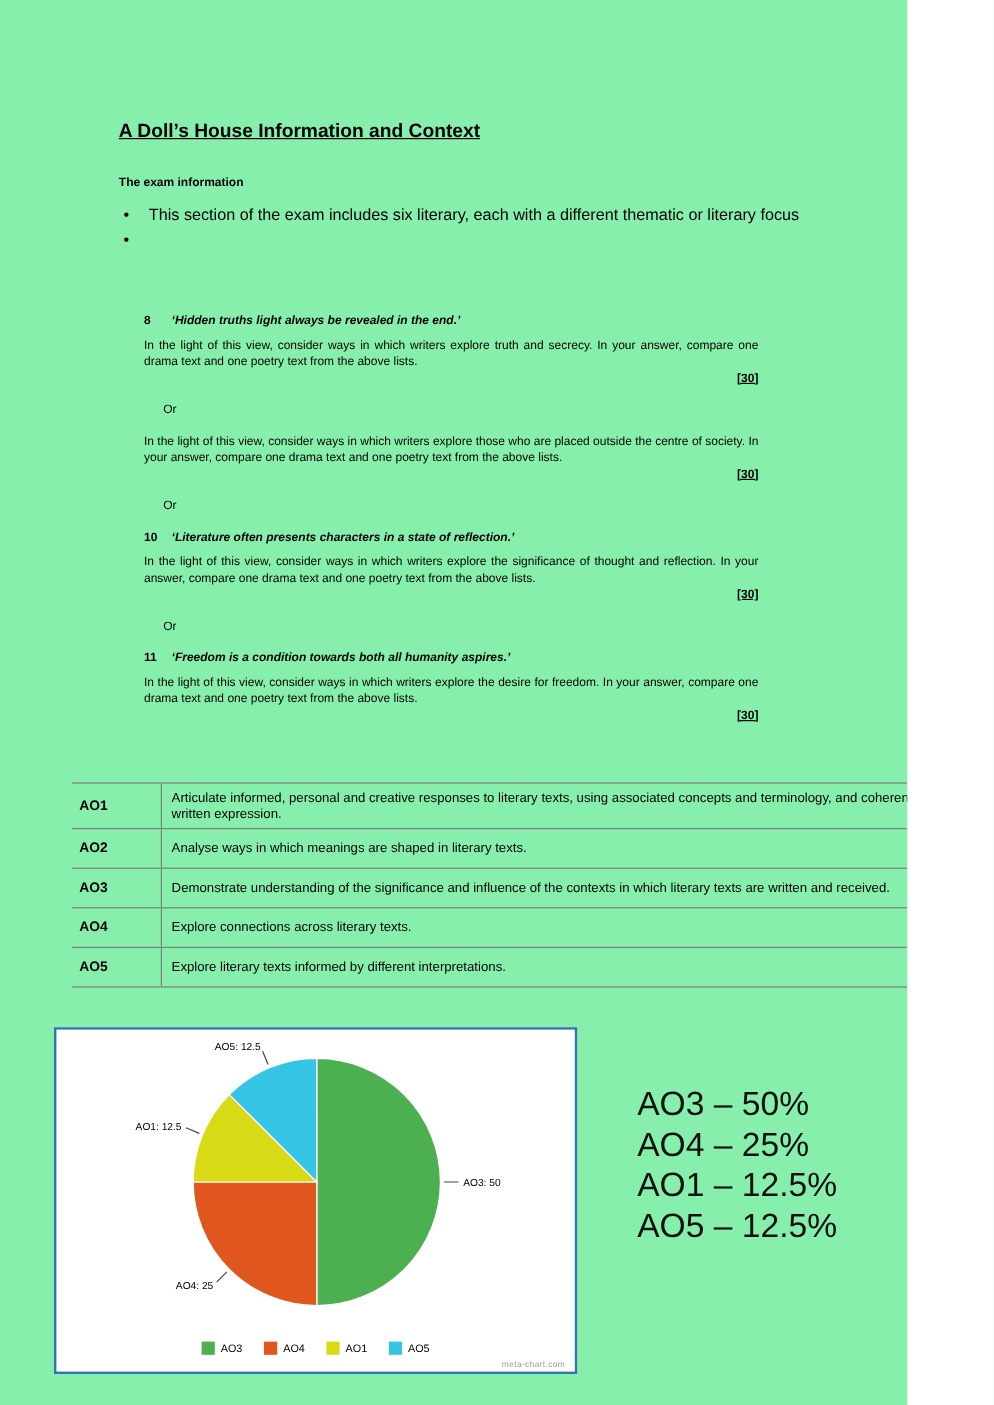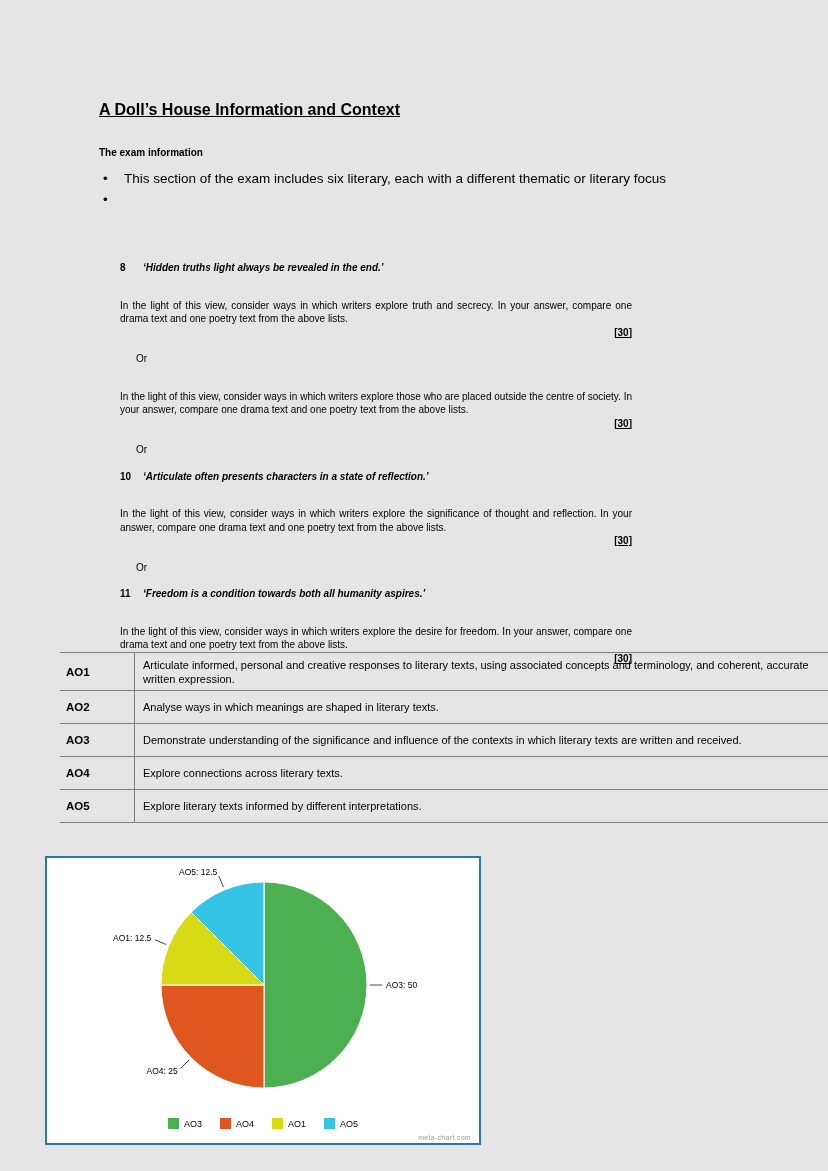--- a/index.html
+++ b/index.html
@@ -1,18 +1,18 @@
 <!DOCTYPE html>
 <html><head>
 <meta charset="utf-8">
 <style>
   * { margin:0; padding:0; box-sizing:border-box; }
   html,body { background:#ffffff; }
   .page {
-    position:relative; width:828px; height:1171px; background:#e5e5e5;
+    position:relative; width:756px; height:1171px; background:#86efac;
     overflow:hidden; color:#000;
     font-family:"Liberation Sans", sans-serif;
   }
   .doc-title {
     position:absolute; left:99px; top:101px;
     font-size:16px; font-weight:bold; text-decoration:underline;
   }
   .section-heading {
     position:absolute; left:99px; top:147px;
     font-size:10px; font-weight:bold;
@@ -23,21 +23,21 @@
   .bullet.b1 .btxt { width:600px; }
   .bullet.b2 .btxt { width:500px; }
 
   .questions {
     position:absolute; left:120px; top:261px; width:512px;
     font-size:10px; line-height:13.5px;
   }
   .q-head { font-weight:bold; }
   .q-num { display:inline-block; width:23px; }
   .q-quote { font-style:italic; }
-  .q-body { margin-top:24px; text-align:justify; }
+  .q-body { margin-top:7px; text-align:justify; }
   .q-marks { font-weight:bold; text-align:right;text-decoration:underline; }
   .q-or { margin:13px 16px; }
 
   .ao-table {
     position:absolute; left:60px; top:652px; width:790px;
     border-top:1px solid #7f7f7f; font-size:11px;
   }
   .ao-row { display:flex; border-bottom:1px solid #7f7f7f; min-height:33px; align-items:stretch; }
   .ao-row.tall { min-height:38px; }
   .ao-label {
@@ -97,21 +97,21 @@
   </div>
 
   <div class="q-block">
     <div class="q-body">In the light of this view, consider ways in which writers explore those who are placed outside the centre of society. In your answer, compare one drama text and one poetry text from the above lists.</div>
     <div class="q-marks">[30]</div>
     <div class="q-or">Or</div>
   </div>
 
   <div class="q-block">
     <div class="q-head">
-      <span class="q-num">10</span><span class="q-quote">‘Articulate often presents characters in a state of reflection.’</span>
+      <span class="q-num">10</span><span class="q-quote">‘Literature often presents characters in a state of reflection.’</span>
     </div>
     <div class="q-body">In the light of this view, consider ways in which writers explore the significance of thought and reflection. In your answer, compare one drama text and one poetry text from the above lists.</div>
     <div class="q-marks">[30]</div>
     <div class="q-or">Or</div>
   </div>
 
   <div class="q-block">
     <div class="q-head">
       <span class="q-num">11</span><span class="q-quote">‘Freedom is a condition towards both all humanity aspires.’</span>
     </div>
@@ -177,14 +177,20 @@
           <span class="legend-label">AO1</span>
         </div>
         <div class="legend-item">
           <span class="legend-swatch" style="background: rgb(54, 196, 228);"></span>
           <span class="legend-label">AO5</span>
         </div>
       </div>
     <div class="watermark">meta-chart.com</div>
   </div>
 
+  <div class="summary" id="summary">
+      <div class="sum-line">AO3 – 50%</div>
+      <div class="sum-line">AO4 – 25%</div>
+      <div class="sum-line">AO1 – 12.5%</div>
+      <div class="sum-line">AO5 – 12.5%</div>
+    </div>
 
 </div>
 
 </body></html>

